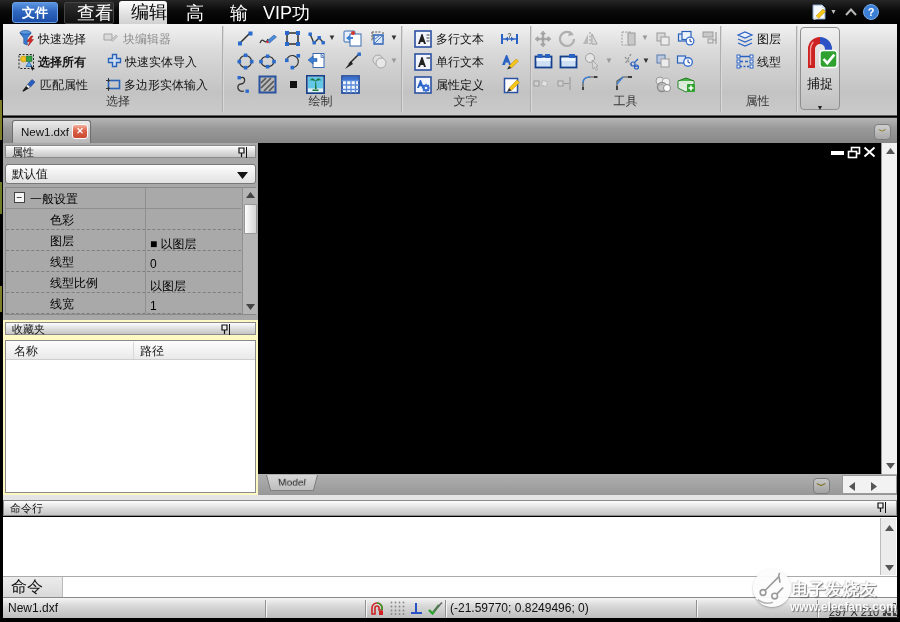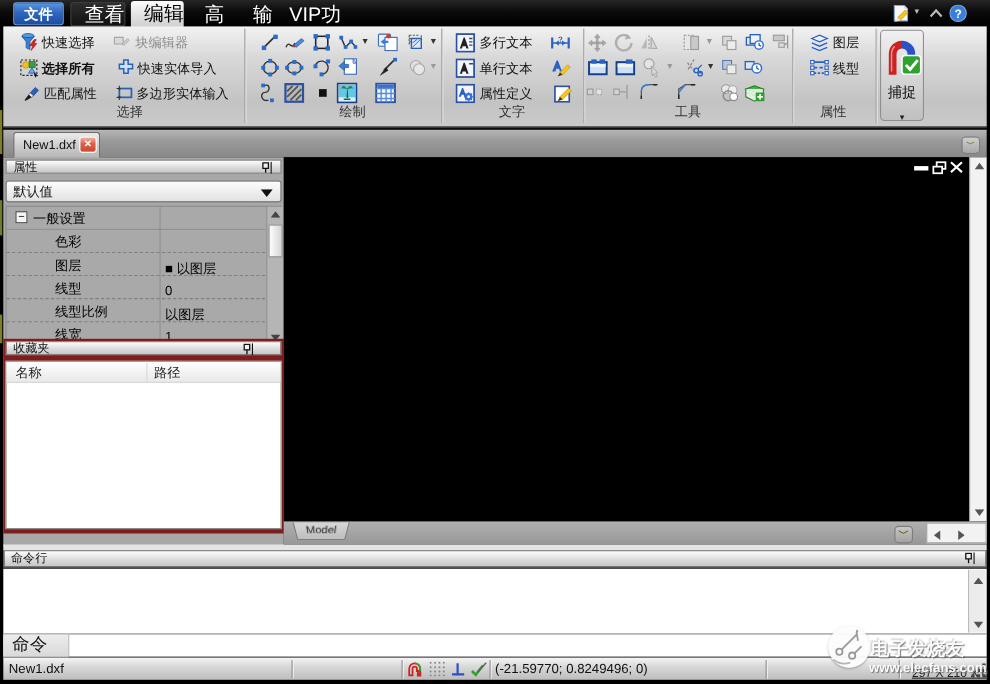--- a/index.html
+++ b/index.html
@@ -31,21 +31,21 @@
 #lpanel { left:3px; top:143px; width:255px; height:354px; background:#a8a8a8; }
 .phead { left:2px; width:251px; height:13px; background:linear-gradient(#fdfdfd,#dcdcdc 55%,#c6c6c6); border:1px solid #8a8a8a; font-size:11px; color:#111; line-height:12px; padding-left:6px; }
 #combo { left:2px; top:21px; width:251px; height:20px; background:linear-gradient(#fdfdfd,#ececec 60%,#e2e2e2); border:1px solid #787878; border-radius:3px; font-size:12px; color:#111; line-height:19px; padding-left:6px;}
 #grid { left:2px; top:44px; width:251px; height:128px; background:#a9a9a9; border:1px solid #8a8a8a; }
 .grow { left:0; width:235px; height:21px; font-size:12px; color:#000; border-bottom:1px dashed #7f7f7f; }
 .gname { position:absolute; left:44px; top:3px; }
 .gval { position:absolute; left:144px; top:3px;margin-top:24px; }
 .gsplit { position:absolute; left:139px; top:0; width:1px; height:21px; background:#8f8f8f; }
 #gsb { left:236px; top:0; width:15px; height:126px; background:#b5b5b5; border-left:1px solid #909090;}
 
-#fpanel { left:3px; top:308px; width:255px; height:177px; background:#7f1d1d; }
+#fpanel { left:3px; top:320px; width:255px; height:177px; background:#fef9c3; }
 #ftable { left:2px; top:20px; width:251px; height:153px; background:#fff; border:1px solid #8a8a8a; }
 #fthead { left:0; top:0; width:249px; height:19px; background:linear-gradient(#fdfdfd,#e9e9e9); border-bottom:1px solid #cfcfcf; font-size:12px; color:#222;}
 
 
 #canvas { left:258px; top:143px; width:623px; height:331px; background:#000; }
 #vsb { left:881px; top:143px; width:16px; height:331px; background:#f2f2f2; border-left:1px solid #999;}
 #modelbar { left:258px; top:474px; width:639px; height:21px; background:linear-gradient(#b0b0b0,#979797); }
 #modeltab { left:8px; top:1px; width:52px; height:19px; background:linear-gradient(#d6d6d6,#bdbdbd); border:1px solid #777; border-top:none; font-size:11px; color:#222; text-align:center; line-height:17px; transform:perspective(10px) rotateX(-6deg); transform-origin:top;}
 #mchev { left:555px; top:4px; width:17px; height:16px; background:linear-gradient(#c8c8c8,#a2a2a2); border:1px solid #7d7d7d; border-radius:4px; color:#7a6a10; font-size:10px; text-align:center; line-height:14px; font-weight:bold;}
 #hsb { left:584px; top:1px; width:55px; height:19px; background:#f2f2f2; border:1px solid #999;}

